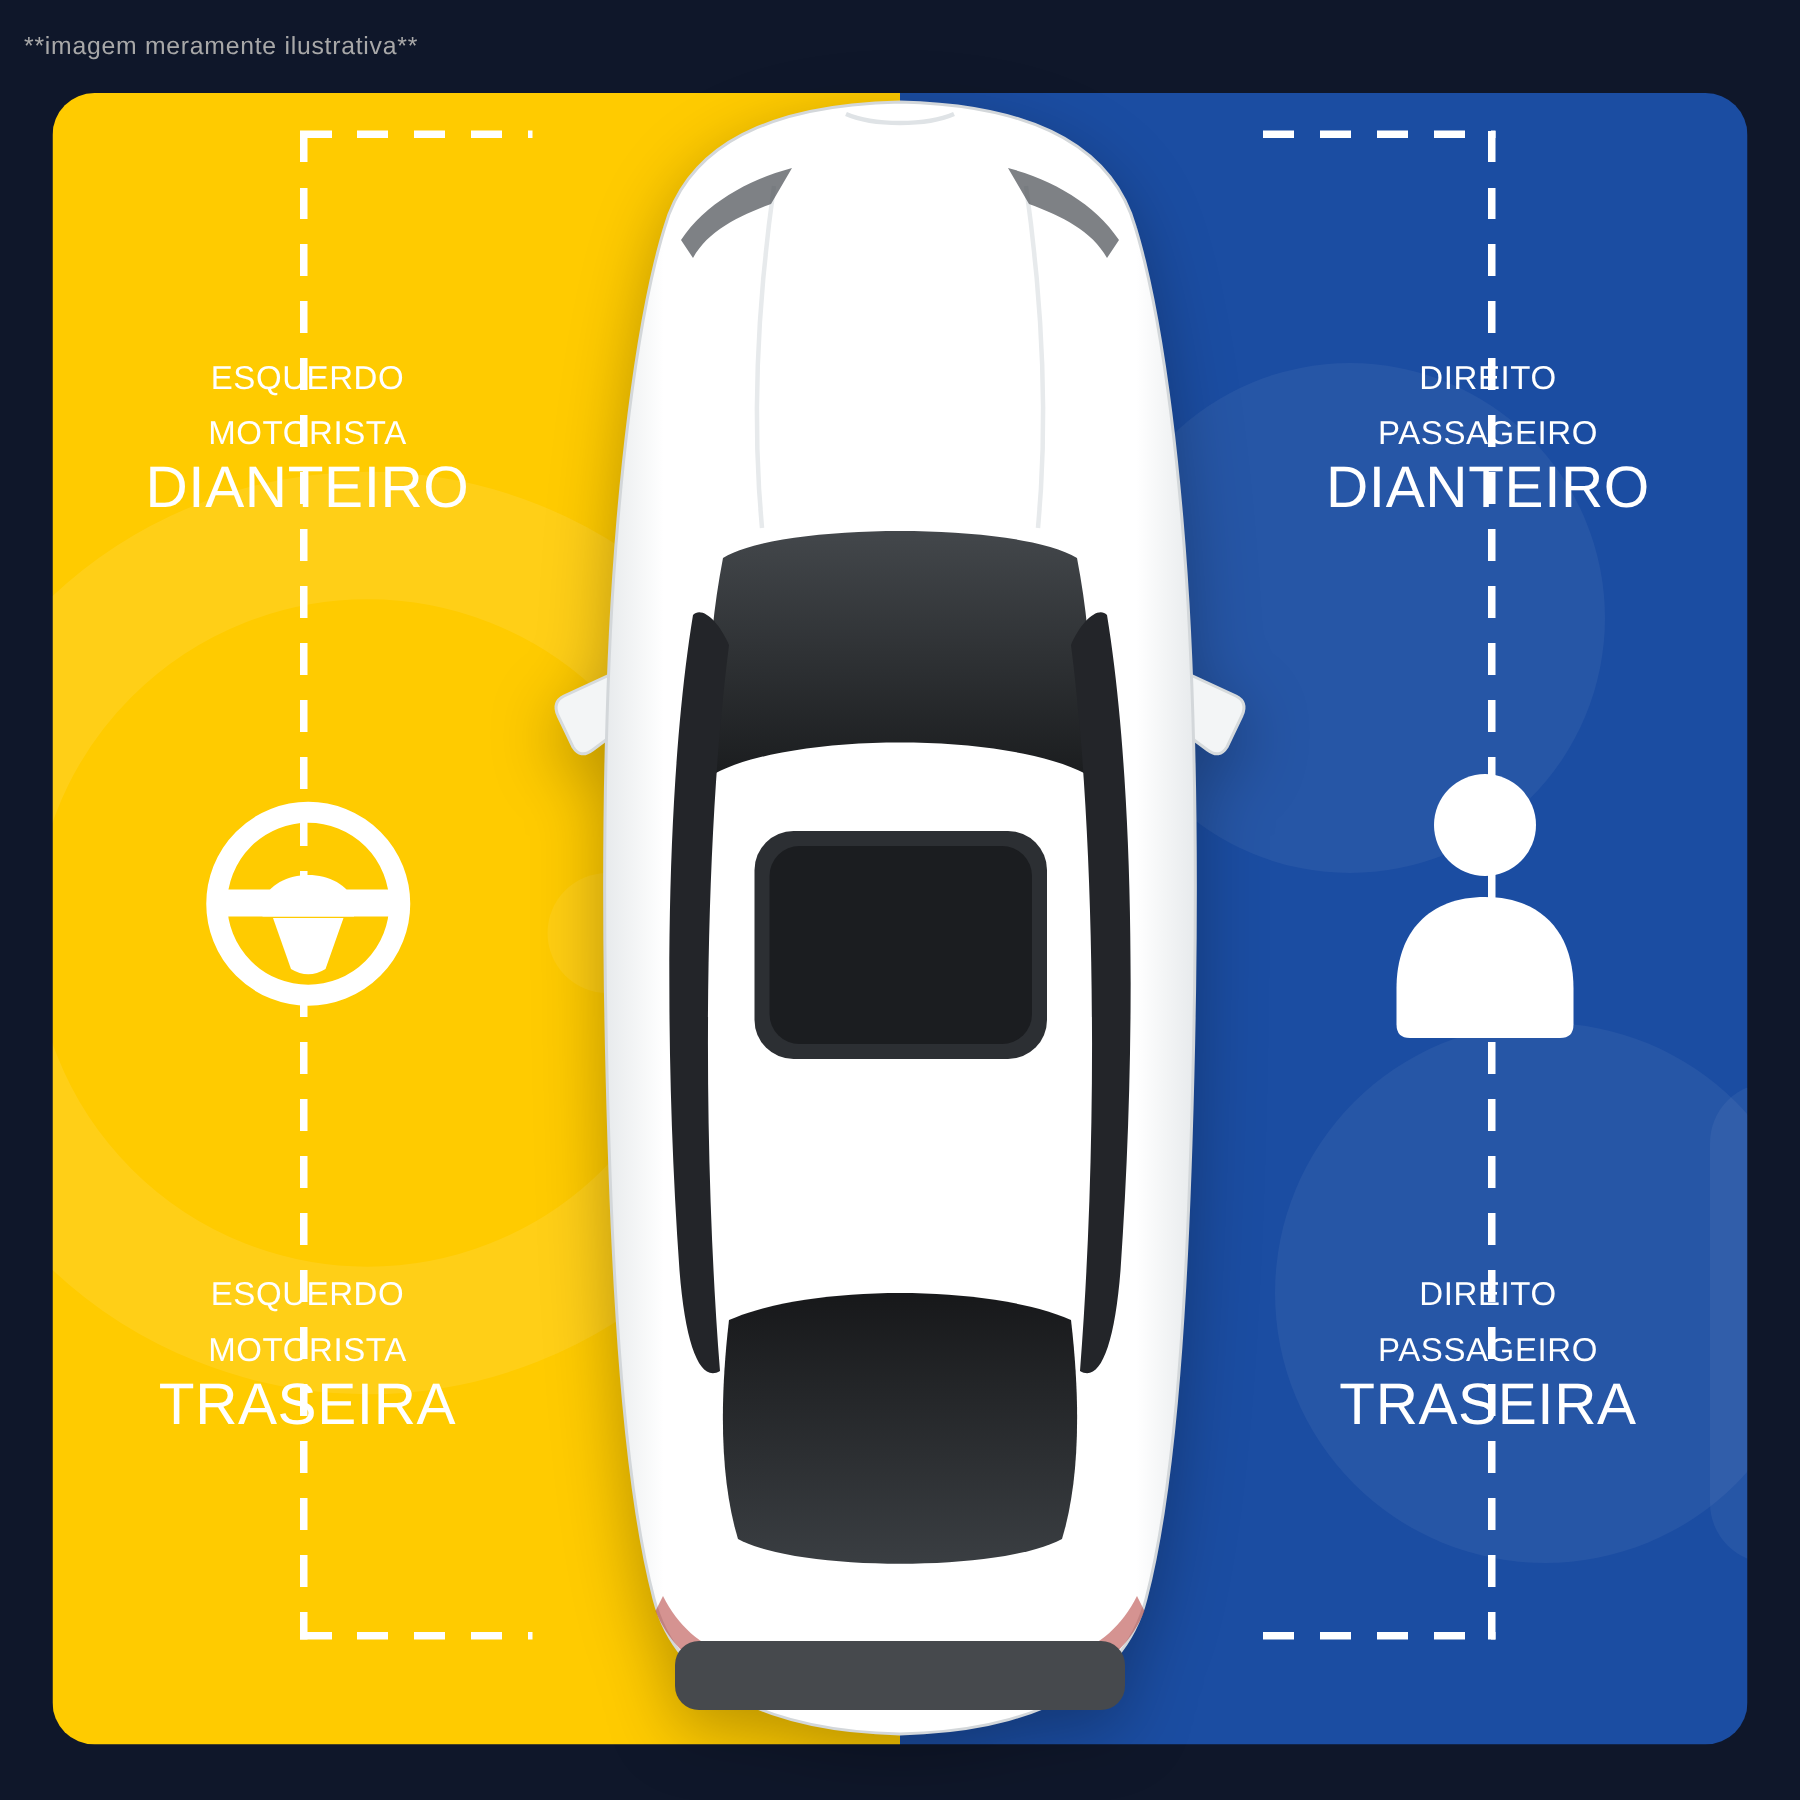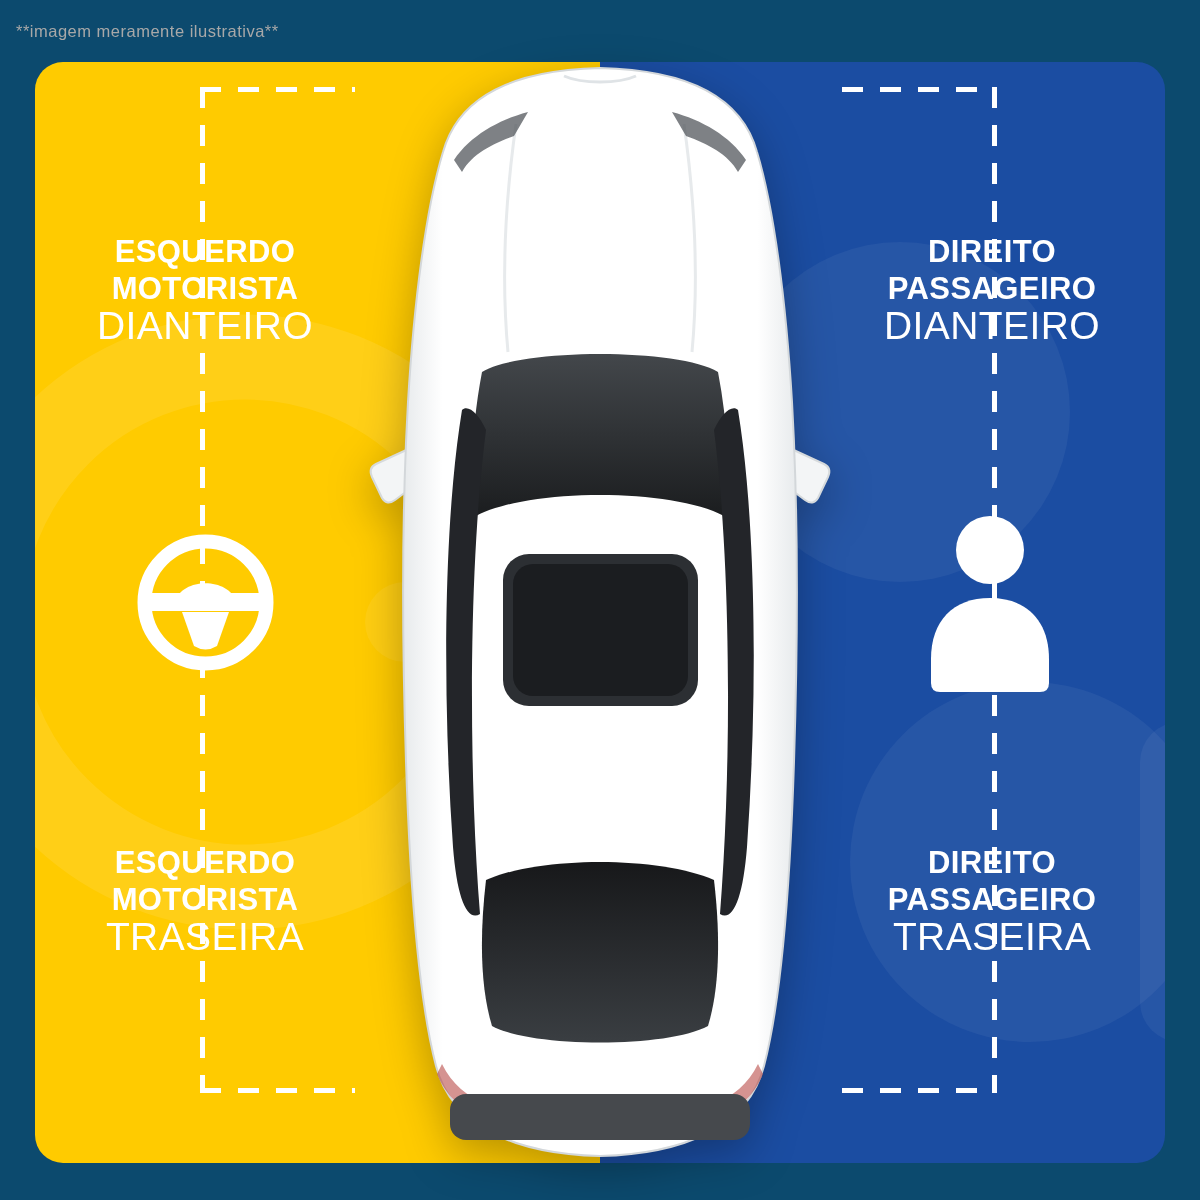--- a/index.html
+++ b/index.html
@@ -1,17 +1,17 @@
 <!DOCTYPE html>
 <html><head>
 <meta charset="utf-8">
 <style>
   * { margin:0; padding:0; box-sizing:border-box; }
   html,body { width:1200px; height:1200px; background:#ffffff; font-family:"Liberation Sans", sans-serif; }
-  .canvas { position:relative; width:1200px; height:1200px; background:#0c4a6e; overflow:hidden; }
+  .canvas { position:relative; width:1200px; height:1200px; background:#0f172a; overflow:hidden; }
 
   .disclaimer {
     position:absolute; left:16px; top:22px;
     font-size:16.5px; letter-spacing:.5px; color:#a8a8a8;
   }
 
   .panel {
     position:absolute; left:35px; top:62px; width:1130px; height:1101px;
     border-radius:28px; overflow:hidden; display:flex;
   }
@@ -19,21 +19,21 @@
   .half.left  { background:#FFCB00; }
   .half.right { background:#1B4DA2; }
   .wm { position:absolute; inset:0; width:100%; height:100%; }
 
   .guide { position:absolute; z-index:3; }
   .v-guide { width:5px;  background:repeating-linear-gradient(to bottom, #ffffff 0 21px, transparent 21px 38px); }
   .h-guide { height:5px; background:repeating-linear-gradient(to right,  #ffffff 0 21px, transparent 21px 38px); }
 
   .label-block { position:absolute; width:320px; text-align:center; color:#ffffff; z-index:4; }
   .ln { line-height:37px; }
-  .ln.bold   { font-size:31px; font-weight:700; letter-spacing:.4px; }
+  .ln.bold   { font-size:22px; font-weight:400; letter-spacing:.4px; }
   .ln.normal { font-size:39px; font-weight:400; letter-spacing:.4px; }
 
   .icon-wrap { position:absolute; z-index:4; }
 
   .car {
     position:absolute; left:350px; top:62px; z-index:5;
     filter: drop-shadow(0 14px 22px rgba(0,0,0,0.28));
   }
 </style>
 </head>

